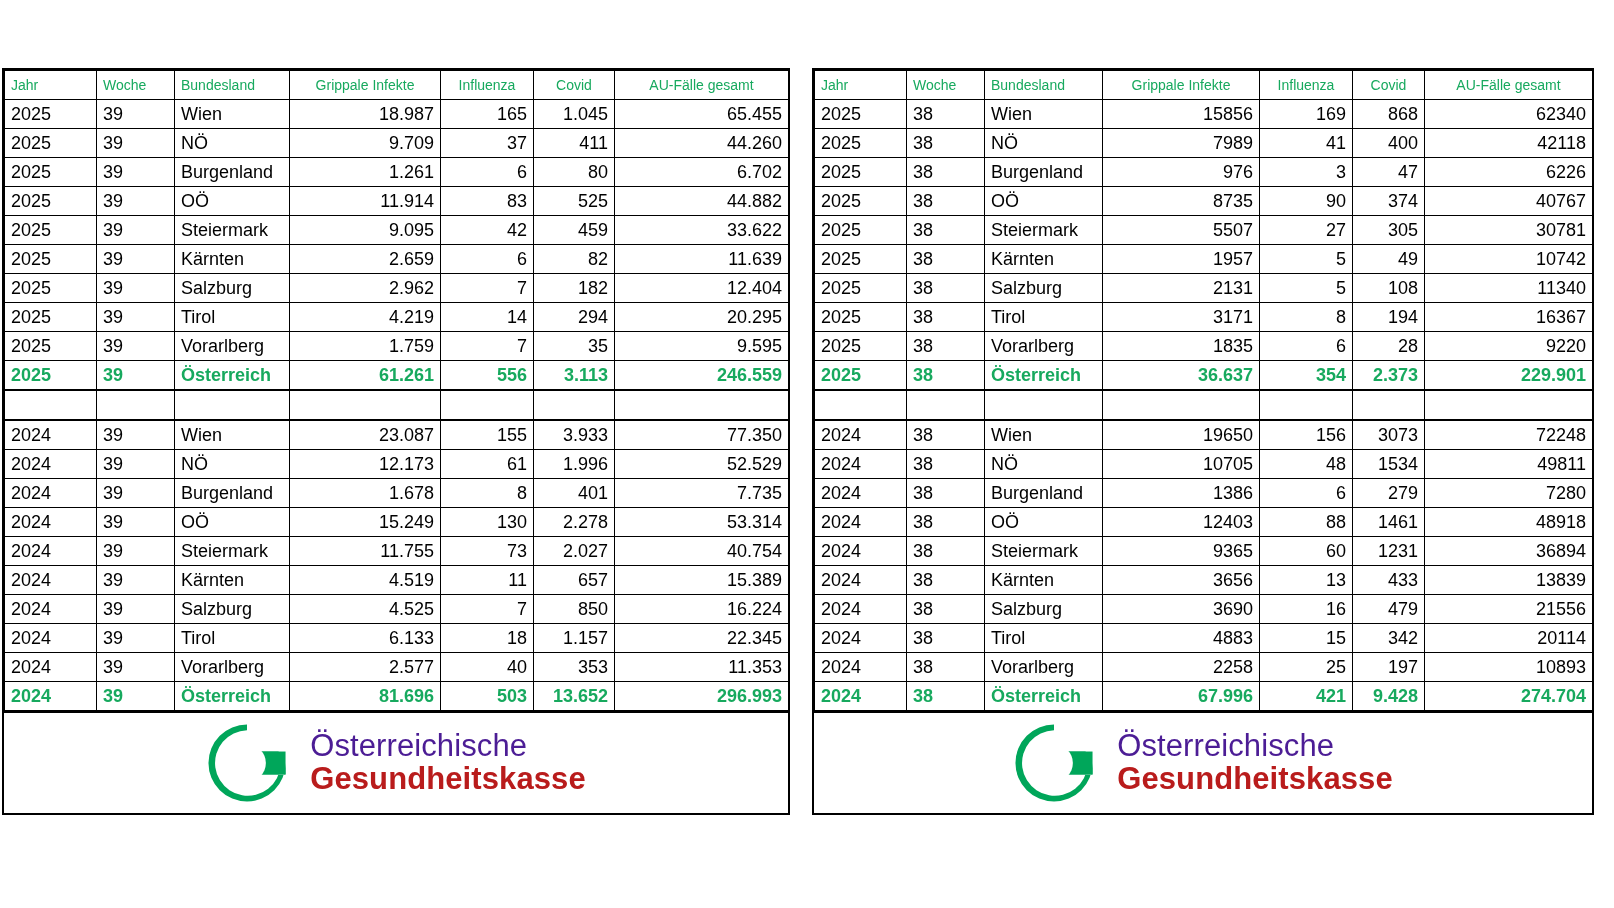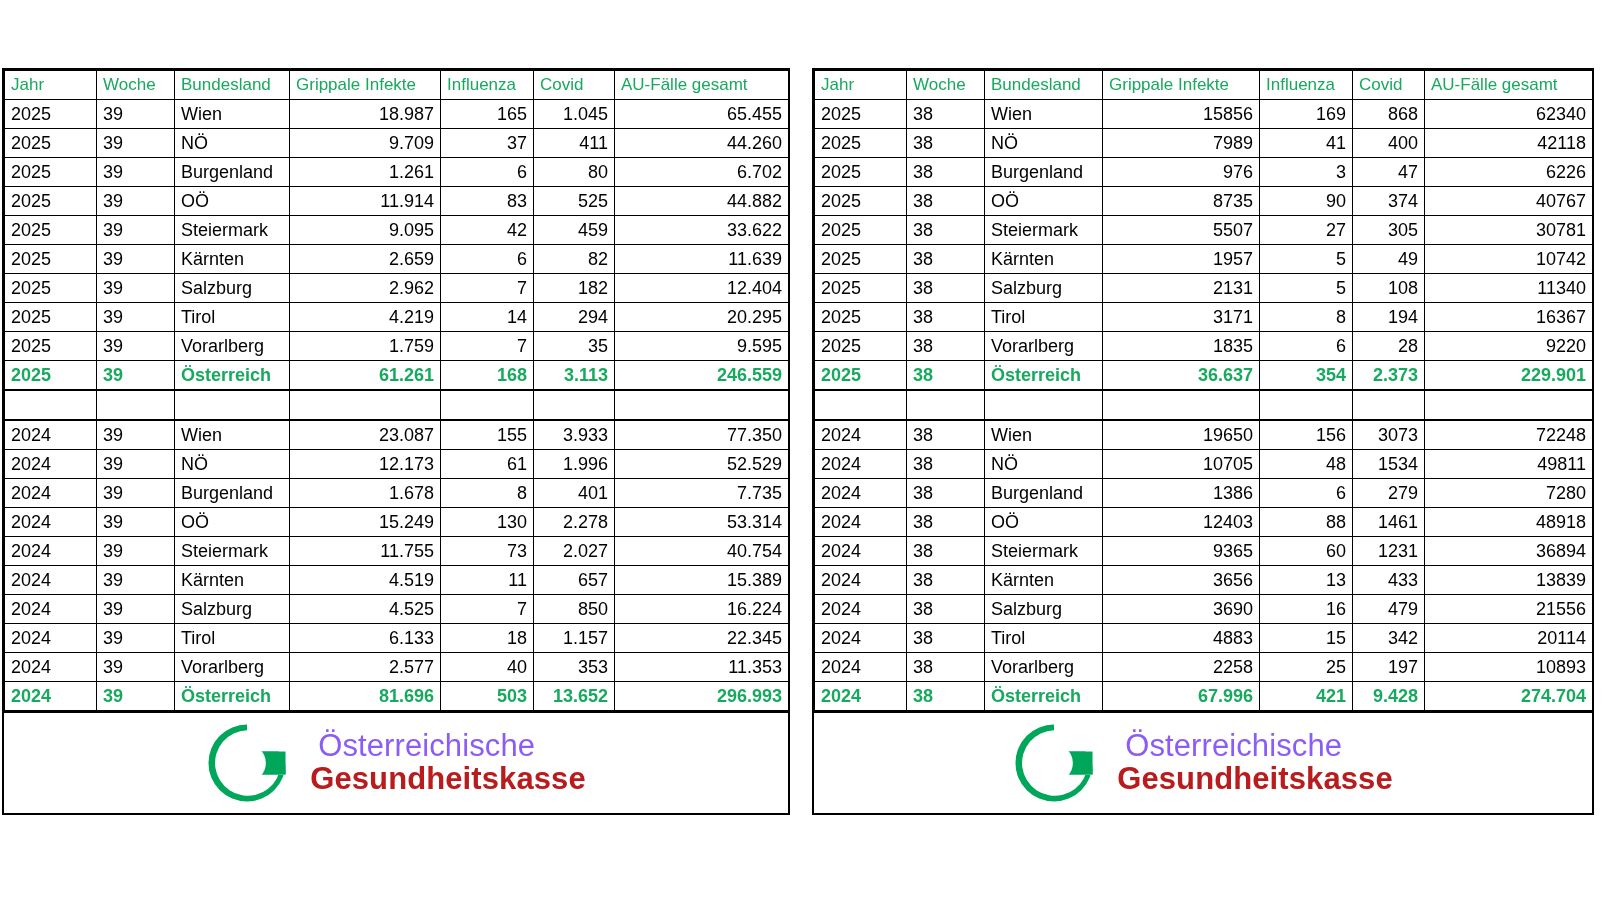--- a/index.html
+++ b/index.html
@@ -47,23 +47,23 @@
     font-weight: normal;
     box-sizing: border-box;
     vertical-align: middle;
   }
   
   thead th {
     color: #17a95e;
     font-weight: bold;
     text-align: left;
     border-bottom: 2px solid #000000;
-    font-size: 17px;
-  }
-  thead th.num { text-align: left; }
+    font-size: 14px;
+  }
+  thead th.num { text-align: center; }
 
   
   .panel-left col.c-jahr   { width: 92px; }
   .panel-left col.c-woche  { width: 78px; }
   .panel-left col.c-bl     { width: 115px; }
   .panel-left col.c-gi     { width: 151px; }
   .panel-left col.c-inf    { width: 93px; }
   .panel-left col.c-cov    { width: 81px; }
   .panel-left col.c-au     { width: 174px; }
 
@@ -106,24 +106,23 @@
     flex: 0 0 auto;
   }
   .logo-text {
     display: flex;
     flex-direction: column;
     justify-content: center;
     line-height: 1.06;
   }
   .logo-line1 {
     font-size: 31px;
-    color: #8b5cf6;
+    color: #4c1d95;
     font-weight: normal;
     letter-spacing: 0.1px;
-    margin-left: 8px;
   }
   .logo-line2 {
     font-size: 31px;
     color: #b91c1c;
     font-weight: bold;
     letter-spacing: 0.1px;
   }
 </style>
 </head>
 <body>
@@ -232,21 +231,21 @@
             <td class="num">1.759</td>
             <td class="num">7</td>
             <td class="num">35</td>
             <td class="num">9.595</td>
           </tr>
           <tr class="total">
             <td class="txt">2025</td>
             <td class="txt">39</td>
             <td class="txt">Österreich</td>
             <td class="num">61.261</td>
-            <td class="num">168</td>
+            <td class="num">556</td>
             <td class="num">3.113</td>
             <td class="num">246.559</td>
           </tr>
           <tr class="spacer">
             <td>&nbsp;</td>
             <td>&nbsp;</td>
             <td>&nbsp;</td>
             <td>&nbsp;</td>
             <td>&nbsp;</td>
             <td>&nbsp;</td>

